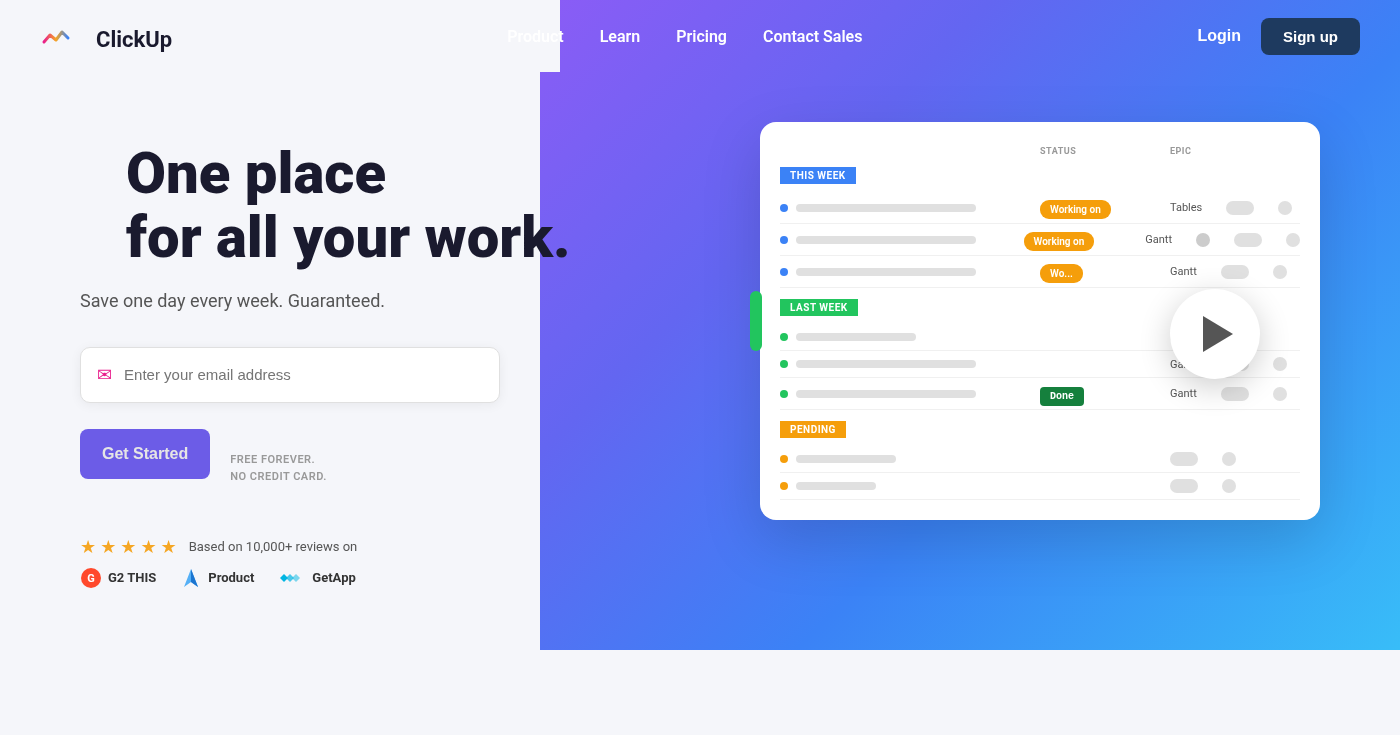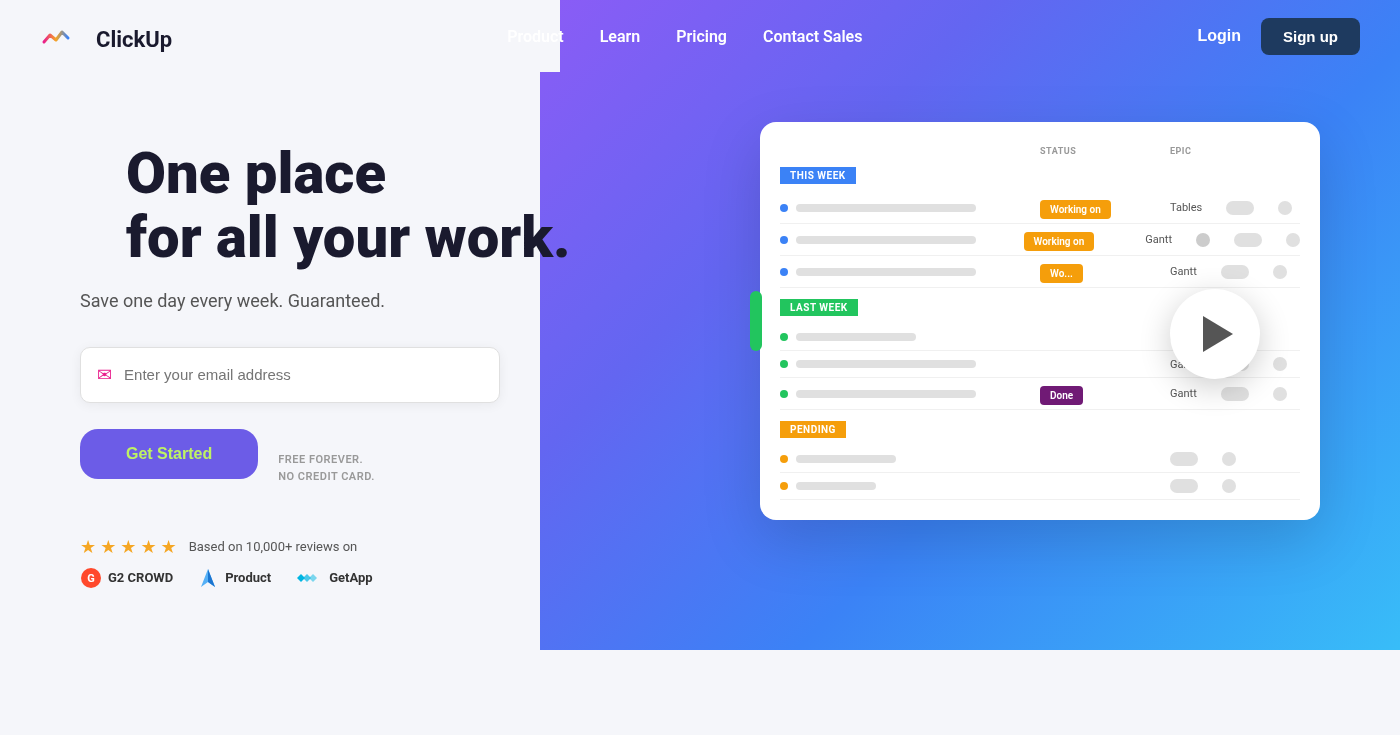--- a/index.html
+++ b/index.html
@@ -148,26 +148,26 @@
 
     .form-actions {
       display: flex;
       align-items: center;
       gap: 20px;
       margin-bottom: 50px;
     }
 
     .btn-get-started {
       background: #6c5ce7;
-      color: #bef264;
+      color: #e5e5e5;
       font-size: 16px;
       font-weight: 700;
       border: none;
-      border-radius: 18px;
-      padding: 16px 46px;
+      border-radius: 8px;
+      padding: 16px 22px;
       cursor: pointer;
       white-space: nowrap;
     }
 
     .free-note {
       font-size: 11px;
       color: #999;
       font-weight: 600;
       text-transform: uppercase;
       letter-spacing: 0.5px;
@@ -326,22 +326,22 @@
 
     .status-badge {
       padding: 4px 10px;
       border-radius: 4px;
       font-size: 10px;
       font-weight: 600;
       color: #fff;
       text-align: center;
     }
 
-    .status-working { background: #f59e0b; }
-    .status-done { background: #701a75; }
+    .status-working { background: #f59e0b; border-radius: 9px; }
+    .status-done { background: #15803d; font-family: Liberation Mono, monospace; }
 
     .epic-info {
       display: flex;
       align-items: center;
       gap: 24px;
       font-size: 11px;
       color: #555;
     }
 
     .epic-toggle {
@@ -475,21 +475,21 @@
         <span class="star">★</span>
         <span class="review-text">Based on 10,000+ reviews on</span>
       </div>
       <div class="badges">
 
         <div class="badge-item">
           <svg width="22" height="22" viewBox="0 0 22 22">
             <circle cx="11" cy="11" r="10" fill="#ff492c"></circle>
             <text x="11" y="15" text-anchor="middle" fill="white" font-size="11" font-weight="bold">G</text>
           </svg>
-          <span>G2 CROWD</span>
+          <span>G2 THIS</span>
         </div>
 
         <div class="badge-item">
           <svg width="22" height="22" viewBox="0 0 22 22">
             <polygon points="11,2 4,20 11,15 18,20" fill="#55b0f6"></polygon>
             <polygon points="11,2 11,15 18,20" fill="#1b75d0"></polygon>
           </svg>
           <span>Product</span>
         </div>
 

